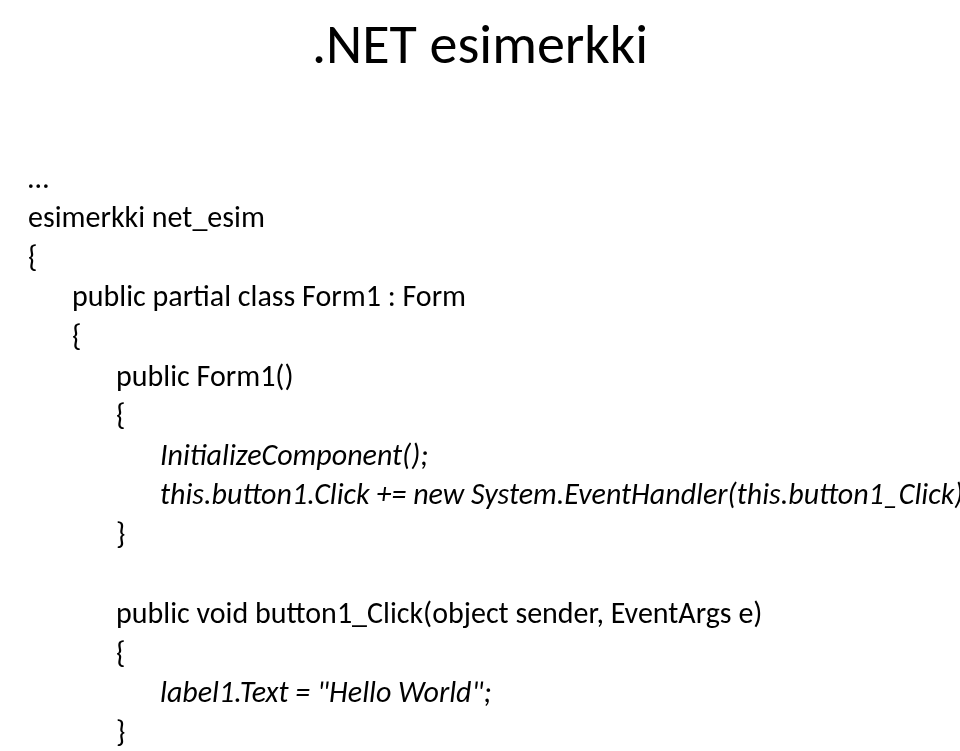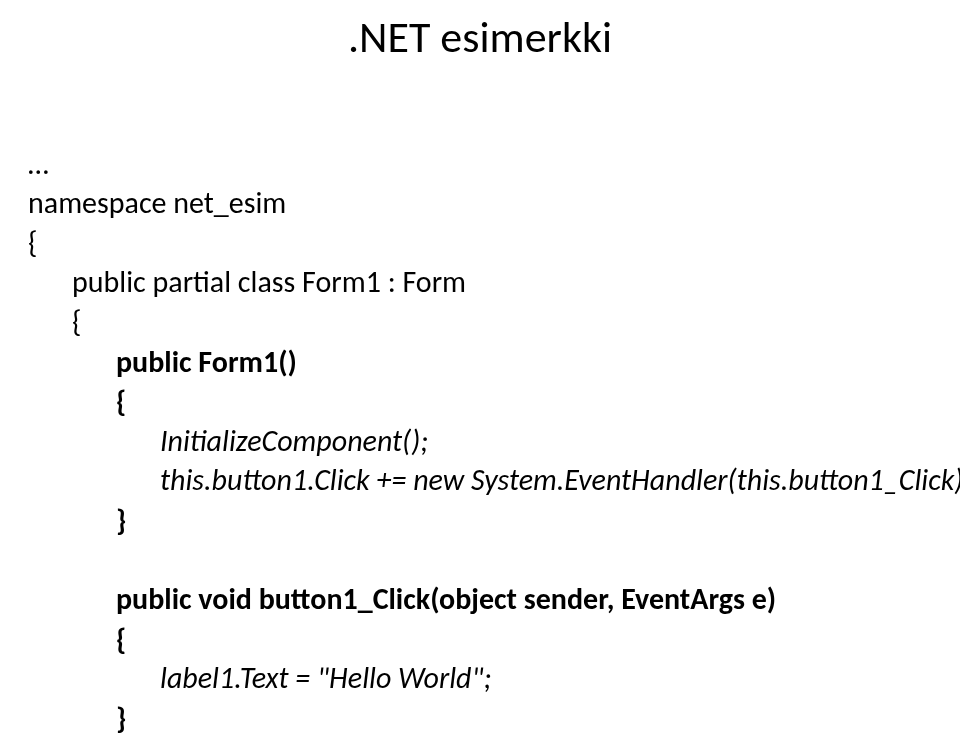--- a/index.html
+++ b/index.html
@@ -10,53 +10,52 @@
     body {
       width: 960px;
       height: 751px;
       background: #ffffff;
       font-family: Calibri, Arial, sans-serif;
       color: #000000;
       padding-top: 10px;
       overflow: hidden;
     }
     .title {
-      font-size: 44px;
+      font-size: 56px;
       font-weight: normal;
       text-align: center;
       margin-bottom: 40px;
       letter-spacing: 0px;
     }
     .code-block {
       font-family: Calibri, Arial, sans-serif;
       font-size: 30px;
       line-height: 1.32;
       padding-left: 28px;
       white-space: pre;
     }
     .indent-1 {
       padding-left: 44px;
     }
     .indent-2 {
       padding-left: 88px;
-      font-weight: bold;
     }
     .indent-3 {
       padding-left: 132px;
       font-style: italic;
     }
   </style>
 </head>
 <body>
 
 <div class="title">.NET esimerkki</div>
 
 <div class="code-block">
 <span>…</span>
-<span>namespace net_esim</span>
+<span>esimerkki net_esim</span>
 <span>{</span>
 <span class="indent-1">public partial class Form1 : Form</span>
 <span class="indent-1">{</span>
 <span class="indent-2">public Form1()</span>
 <span class="indent-2">{</span>
 <span class="indent-3">InitializeComponent();</span>
 <span class="indent-3">this.button1.Click += new System.EventHandler(this.button1_Click);</span>
 <span class="indent-2">}</span>
 <span></span>
 <span class="indent-2">public void button1_Click(object sender, EventArgs e)</span>

